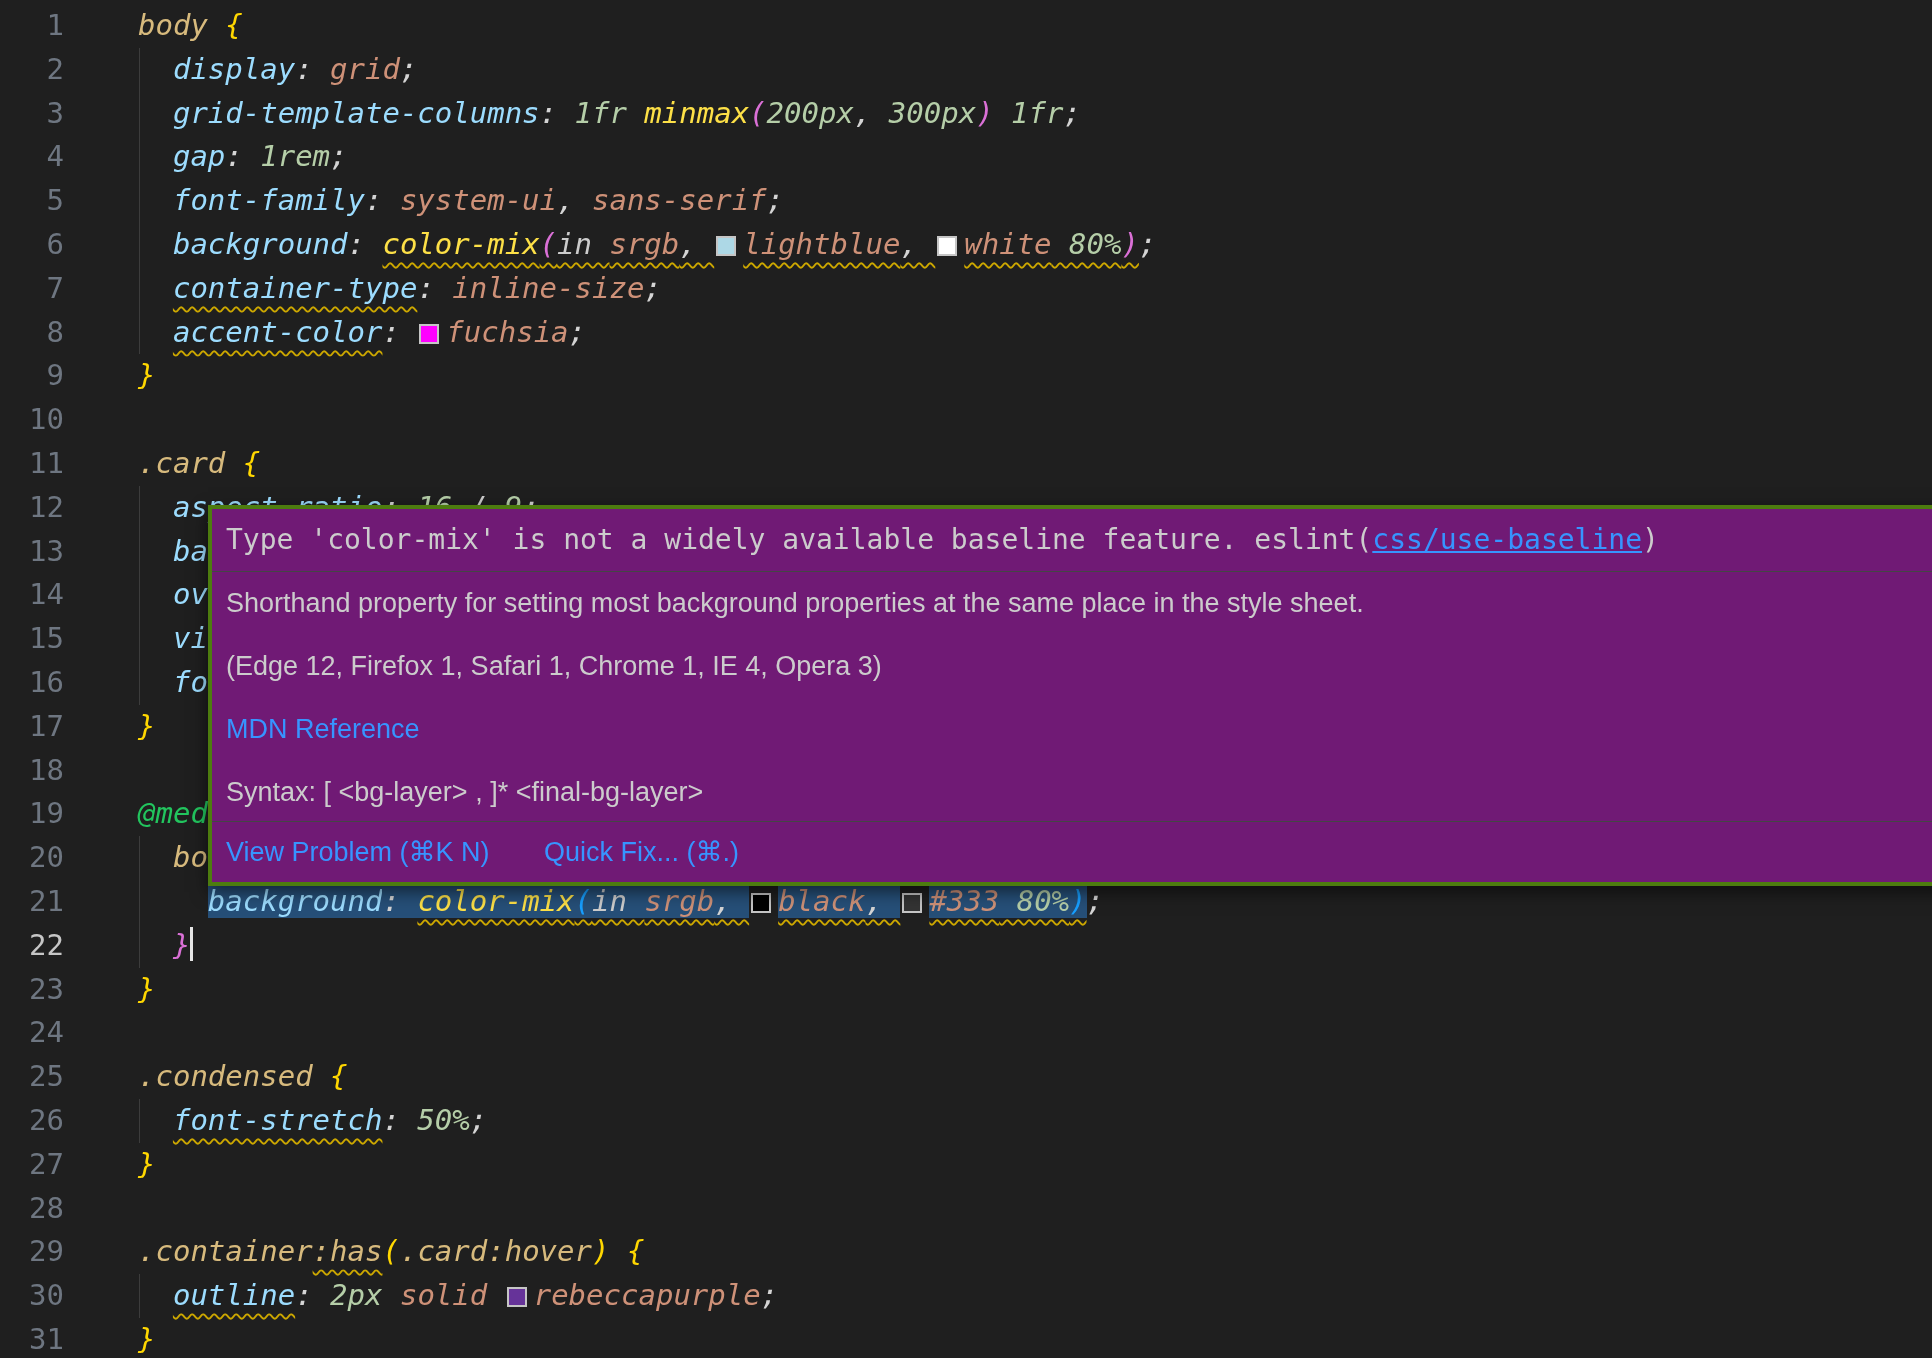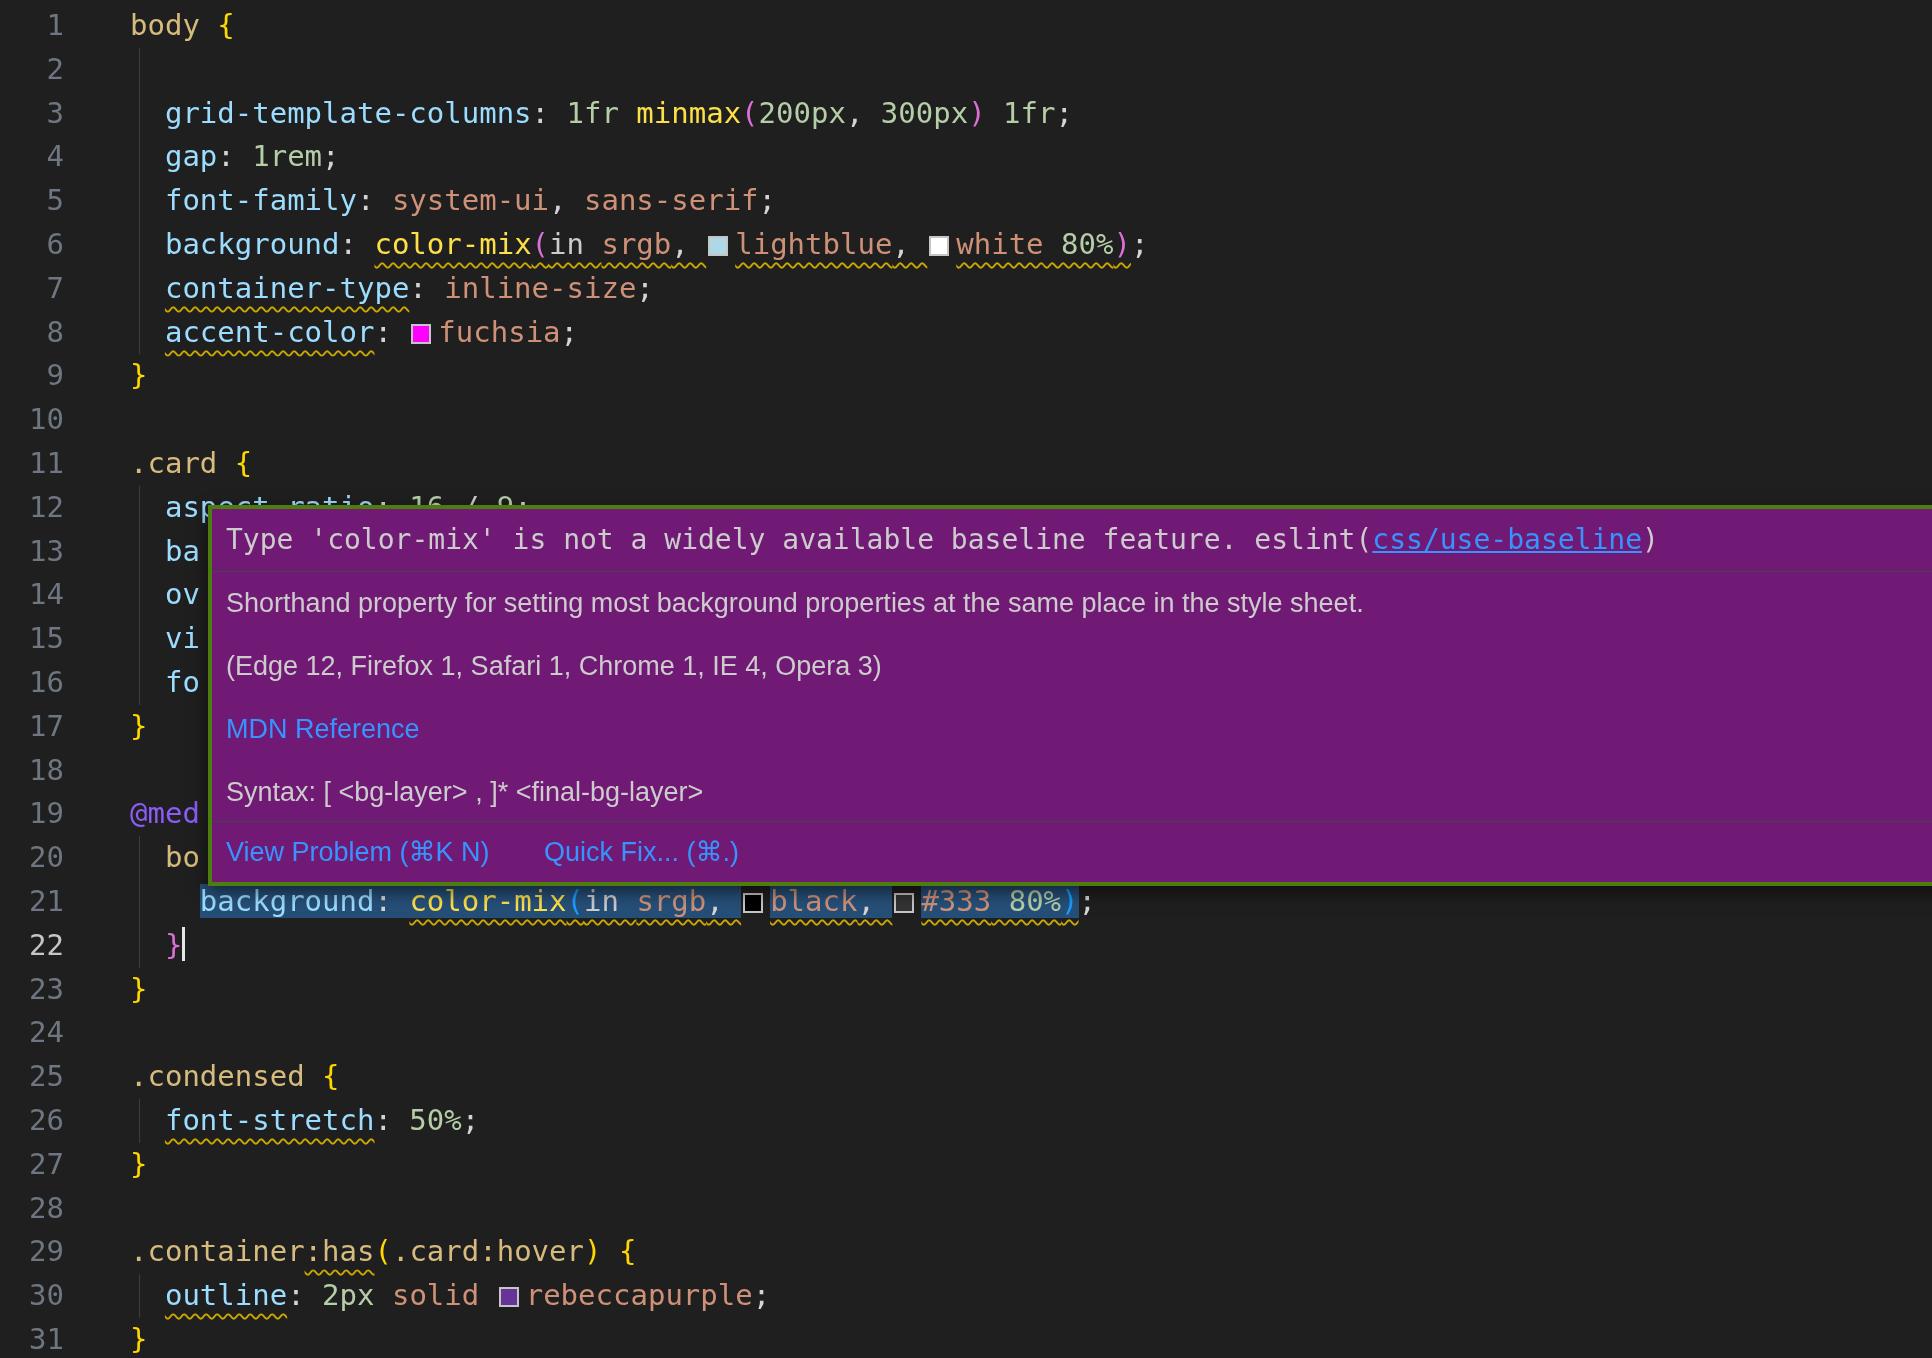--- a/index.html
+++ b/index.html
@@ -6,34 +6,34 @@
   html,body { background:#1f1f1f; }
   .editor {
     position:relative; width:1932px; height:1358px; overflow:hidden;
     background:#1f1f1f; color:#cccccc;
     font-family:"DejaVu Sans Mono", monospace;
     font-size:29px; line-height:43.8px;
   }
   .line { position:absolute; left:0; right:0; height:43.8px; white-space:pre; }
   .ln { position:absolute; left:0; top:0; width:64px; text-align:right; color:#6e7681; }
   .ln.active { color:#c6c6c6; }
-  .content { position:absolute; left:130px; top:0; white-space:pre; }
+  .content { position:absolute; left:138px; top:0; white-space:pre;font-style:italic; }
   .guide { position:absolute; left:139px; top:0; height:100%; border-left:1px solid #3c3c3c; }
 
   .tok-sel    { color:#d7ba7d; }
   .tok-prop   { color:#9cdcfe; }
   .tok-val    { color:#ce9178; }
   .tok-num    { color:#b5cea8; }
   .tok-fn     { color:#fde047; }
   .tok-plain  { color:#cccccc; }
   .tok-punct  { color:#d4d4d4; }
   .tok-b1     { color:#ffd700; }
   .tok-b2     { color:#da70d6; }
   .tok-b3     { color:#179fff; }
-  .tok-atrule { color:#8b5cf6; }
+  .tok-atrule { color:#22c55e; }
 
   .sq { text-decoration-line:underline; text-decoration-style:wavy;
         text-decoration-color:#cca700; text-decoration-thickness:2px;
         text-underline-offset:8px; }
   .selected { background:#264f78; }
   .swatch { display:inline-block; width:20px; height:20px; border:2px solid #c5c5c5;
             margin:0 7px 0 2px; vertical-align:-2px; }
   .cursor { display:inline-block; width:3px; height:34px; background:#e6e6e6;
             vertical-align:-6px; }
 
@@ -54,21 +54,21 @@
   .link.ul { text-decoration:underline; }
   .tt-actions { padding:15px 14px; }
   .tt-actions .link { margin-right:47px; }
 </style>
 </head>
 <body>
 
 <div class="editor">
   <div id="code">
       <div class="line" style="top: 4px;"><span class="ln">1</span><span class="content"><span class="tok-sel">body </span><span class="tok-b1">{</span></span></div>
-      <div class="line" style="top: 47.8px;"><span class="ln">2</span><span class="guide"></span></div>
+      <div class="line" style="top: 47.8px;"><span class="ln">2</span><span class="guide"></span><span class="content"><span class="tok-plain">  </span><span class="tok-prop">display</span><span class="tok-punct">: </span><span class="tok-val">grid</span><span class="tok-punct">;</span></span></div>
       <div class="line" style="top: 91.6px;"><span class="ln">3</span><span class="guide"></span><span class="content"><span class="tok-plain">  </span><span class="tok-prop">grid-template-columns</span><span class="tok-punct">: </span><span class="tok-num">1fr </span><span class="tok-fn">minmax</span><span class="tok-b2">(</span><span class="tok-num">200px</span><span class="tok-punct">, </span><span class="tok-num">300px</span><span class="tok-b2">)</span><span class="tok-num"> 1fr</span><span class="tok-punct">;</span></span></div>
       <div class="line" style="top: 135.4px;"><span class="ln">4</span><span class="guide"></span><span class="content"><span class="tok-plain">  </span><span class="tok-prop">gap</span><span class="tok-punct">: </span><span class="tok-num">1rem</span><span class="tok-punct">;</span></span></div>
       <div class="line" style="top: 179.2px;"><span class="ln">5</span><span class="guide"></span><span class="content"><span class="tok-plain">  </span><span class="tok-prop">font-family</span><span class="tok-punct">: </span><span class="tok-val">system-ui</span><span class="tok-punct">, </span><span class="tok-val">sans-serif</span><span class="tok-punct">;</span></span></div>
       <div class="line" style="top: 223px;"><span class="ln">6</span><span class="guide"></span><span class="content"><span class="tok-plain">  </span><span class="tok-prop">background</span><span class="tok-punct">: </span><span class="tok-fn sq">color-mix</span><span class="tok-b2 sq">(</span><span class="tok-plain sq">in </span><span class="tok-val sq">srgb</span><span class="tok-punct sq">, </span><span class="swatch" style="background: rgb(173, 216, 230);"></span><span class="tok-val sq">lightblue</span><span class="tok-punct sq">, </span><span class="swatch" style="background: rgb(255, 255, 255);"></span><span class="tok-val sq">white</span><span class="tok-num sq"> 80%</span><span class="tok-b2 sq">)</span><span class="tok-punct">;</span></span></div>
       <div class="line" style="top: 266.8px;"><span class="ln">7</span><span class="guide"></span><span class="content"><span class="tok-plain">  </span><span class="tok-prop sq">container-type</span><span class="tok-punct">: </span><span class="tok-val">inline-size</span><span class="tok-punct">;</span></span></div>
       <div class="line" style="top: 310.6px;"><span class="ln">8</span><span class="guide"></span><span class="content"><span class="tok-plain">  </span><span class="tok-prop sq">accent-color</span><span class="tok-punct">: </span><span class="swatch" style="background: rgb(255, 0, 255);"></span><span class="tok-val">fuchsia</span><span class="tok-punct">;</span></span></div>
       <div class="line" style="top: 354.4px;"><span class="ln">9</span><span class="content"><span class="tok-b1">}</span></span></div>
       <div class="line" style="top: 398.2px; padding-left: 36px;"><span class="ln">10</span><span class="content"></span></div>
       <div class="line" style="top: 442px;"><span class="ln">11</span><span class="content"><span class="tok-sel">.card </span><span class="tok-b1">{</span></span></div>
       <div class="line" style="top: 485.8px;"><span class="ln">12</span><span class="guide"></span><span class="content"><span class="tok-plain">  </span><span class="tok-prop">aspect-ratio</span><span class="tok-punct">: </span><span class="tok-num">16</span><span class="tok-plain"> / </span><span class="tok-num">9</span><span class="tok-punct">;</span></span></div>

